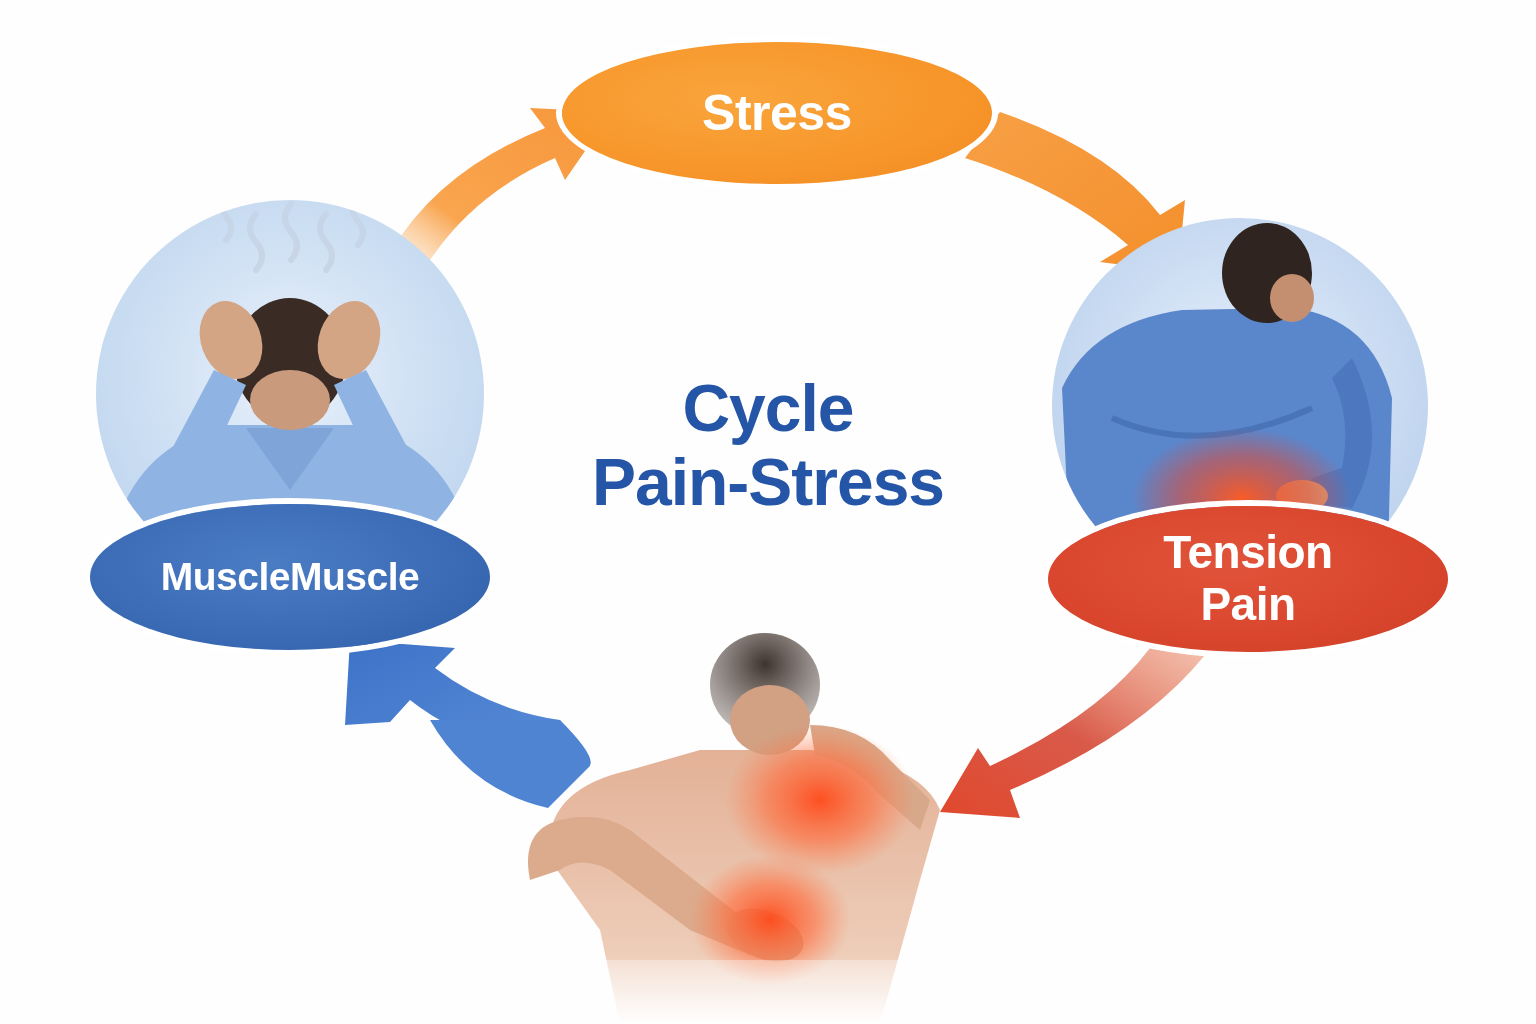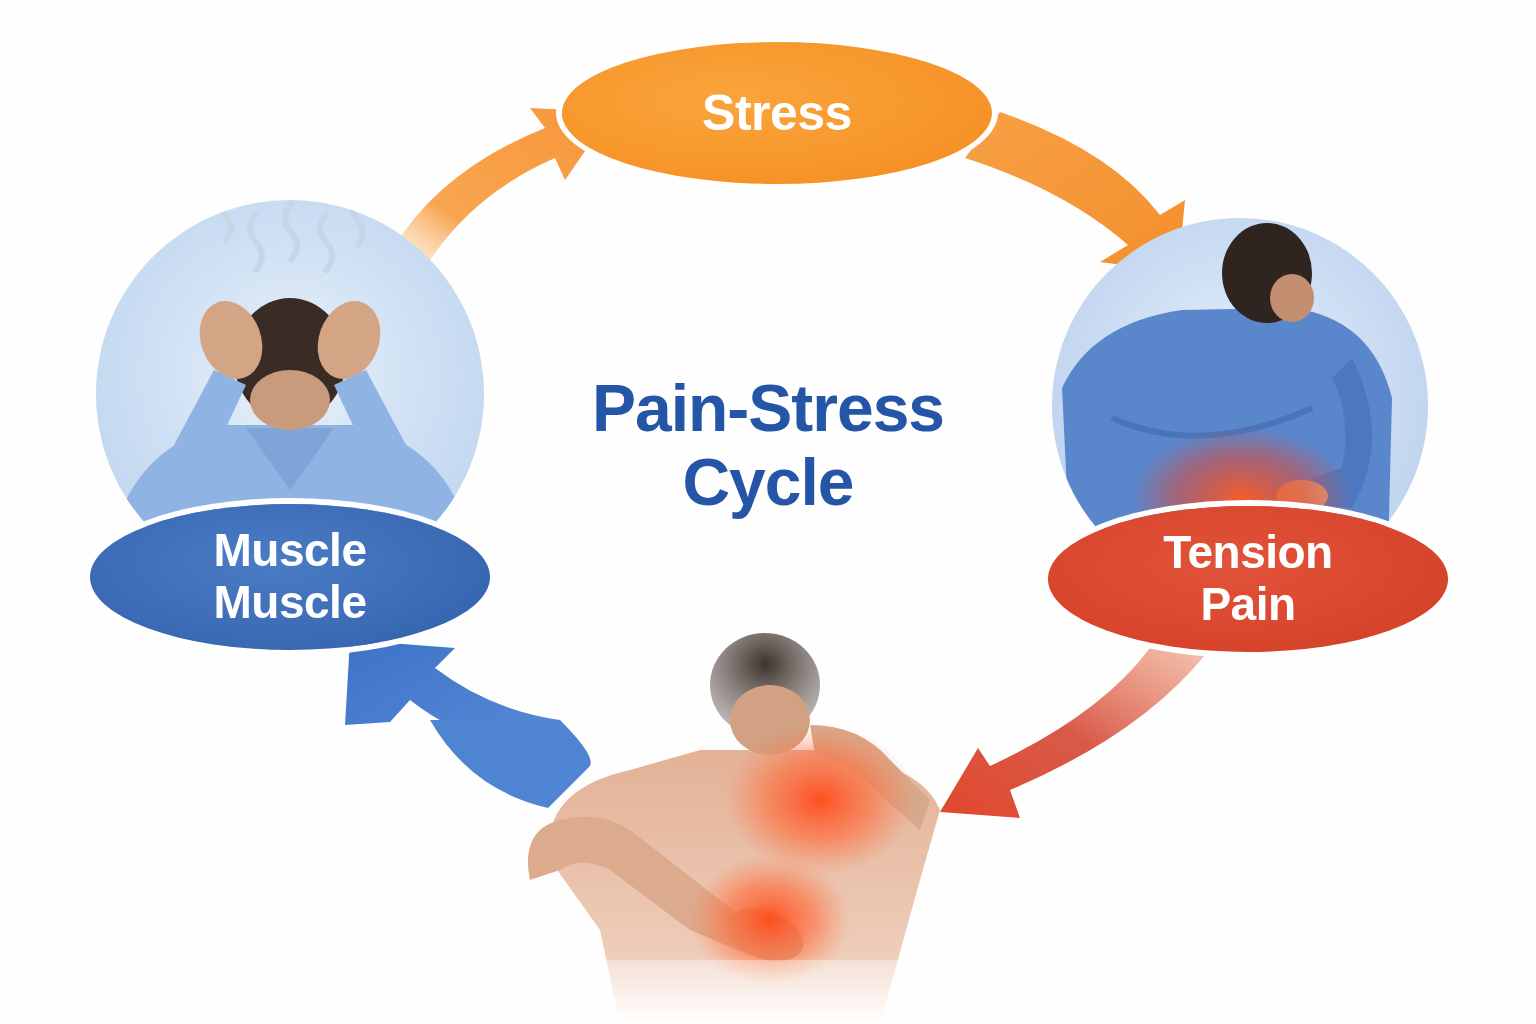--- a/index.html
+++ b/index.html
@@ -37,22 +37,22 @@
     }
     .node span { display: block; }
     .node-stress {
       left: 562px; top: 42px; width: 430px; height: 142px;
       background: radial-gradient(ellipse at 40% 40%, #f9a53c 0%, #f7962a 60%, #f28a22 100%);
       font-size: 50px;
     }
     .node-muscle {
       left: 90px; top: 504px; width: 400px; height: 146px;
       background: radial-gradient(ellipse at 45% 40%, #4a7cc4 0%, #3b6bb5 60%, #2f5ea8 100%);
-      font-size: 46px;
-      flex-direction: column;
+      font-size: 39px;
+      flex-direction: row;
     }
     .node-chronic {
       left: 1048px; top: 506px; width: 400px; height: 146px;
       background: radial-gradient(ellipse at 45% 40%, #e0533a 0%, #d9462d 60%, #cc3d26 100%);
       font-size: 46px;
       flex-direction: column;
     }
     .photo {
       position: absolute;
       border-radius: 50%;
@@ -219,17 +219,17 @@
     <span>Muscle</span>
     <span>Muscle</span>
   </div>
 
   <div class="node node-chronic">
     <span>Tension</span>
     <span>Pain</span>
   </div>
 
   <div class="title">
+    <span>Cycle</span>
     <span>Pain-Stress</span>
-    <span>Cycle</span>
   </div>
 
 </div>
 
 </body></html>

